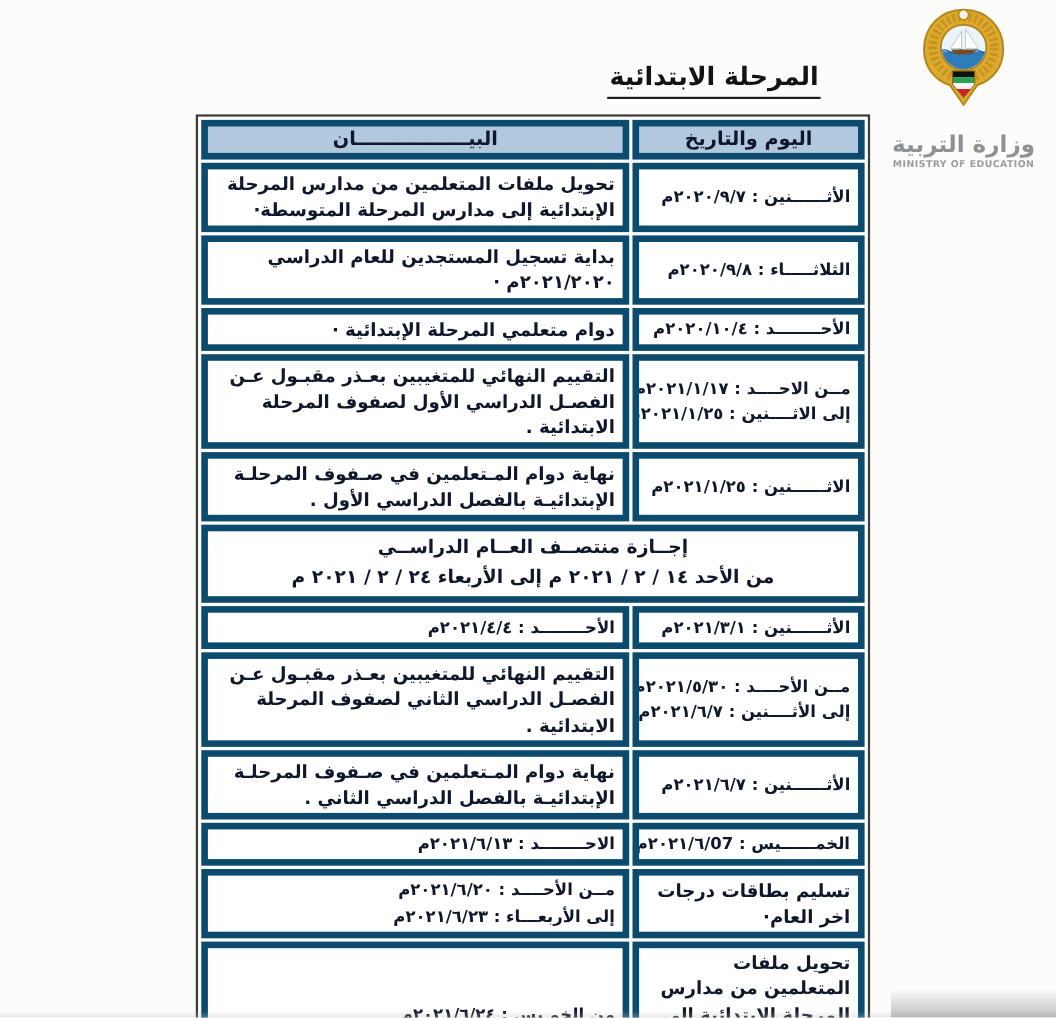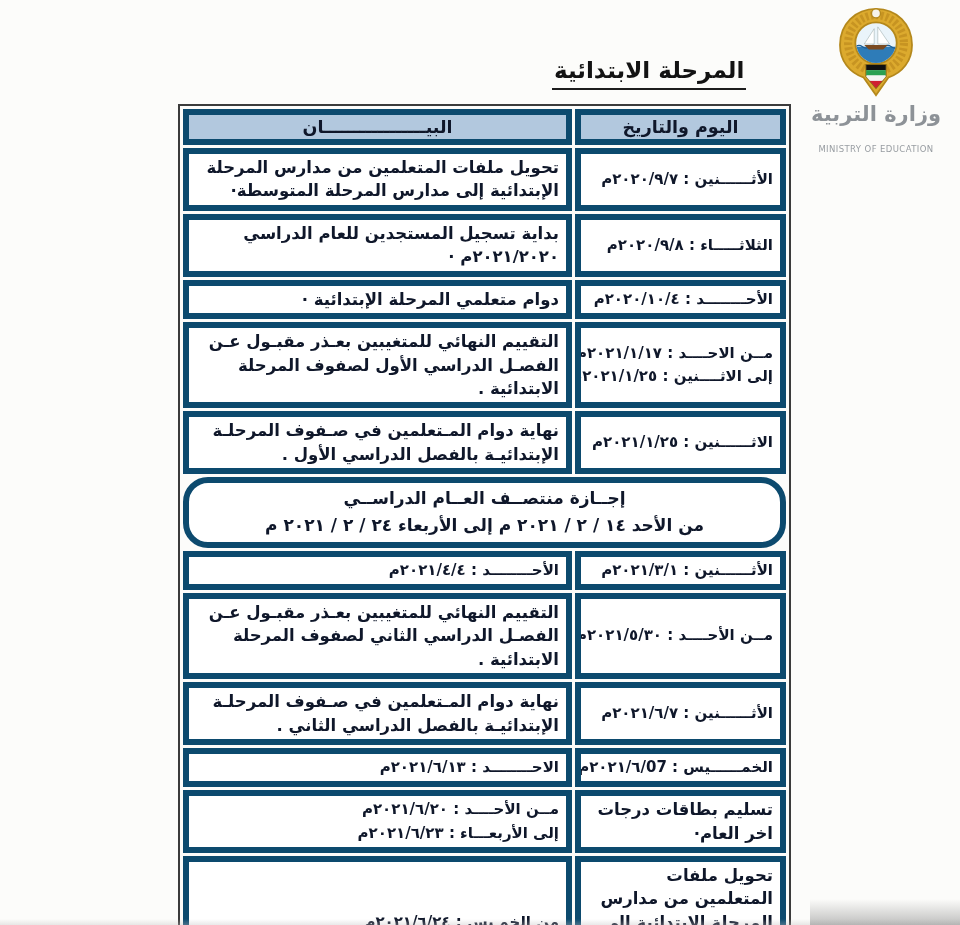--- a/index.html
+++ b/index.html
@@ -7,22 +7,22 @@
   body {
     position: relative;
     background: #fcfcfa;
     font-family: "DejaVu Sans", sans-serif;
     color: #161616;
   }
 
   
   .logo { position: absolute; top: 5px; right: 18px; width: 132px; text-align: center; }
   .logo svg { display: block; margin: 0 auto; }
-  .logo-ar { font-size: 21px; font-weight: bold; color: #8d9297; direction: rtl; margin-top: 1px; }
-  .logo-en { font-size: 8.5px; font-weight: normal; color: #989da2; letter-spacing: .4px; margin-top: 18px; }
+  .logo-ar { font-size: 21px; font-weight: bold; color: #8d9297; direction: rtl; margin-top: 18px; }
+  .logo-en { font-size: 8.5px; font-weight: bold; color: #989da2; letter-spacing: .4px; margin-top: 2px; }
 
   
   .page-title {
     position: absolute; top: 57px; left: 552px;
     font-size: 23px; font-weight: bold; color: #131313;
     direction: rtl; border-bottom: 2.5px solid #1d1d1d; padding: 0 2px 5px 2px;
   }
 
   
   .tbl {
@@ -35,21 +35,21 @@
     border: 6px solid #0c4a6e; background: #fff;
     display: flex; flex-direction: column; justify-content: center;
     padding: 2px 7px; font-weight: bold; color: #0f172a;
   }
   .d { font-size: 15px; line-height: 1.55; white-space: nowrap; overflow: hidden; }
   .b { font-size: 16.5px; line-height: 1.42; }
   .hdr {
     background: #b2c8de; text-align: center; min-height: 31px;
     font-size: 17.5px; letter-spacing: .2px;
   }
-  .span2 { grid-column: 1 / -1; border-radius: 25px; }
+  .span2 { grid-column: 1 / -1; }
   .ctr { text-align: center; }
   .mh1 { min-height: 30px; }
   .mh2 { min-height: 56px; }
   .brk { min-height: 60px; font-size: 17px; line-height: 1.6; }
 
   
   .shadow-br {
     position: absolute; right: 0; bottom: 0; width: 150px; height: 26px;
     background: linear-gradient(to top, rgba(140,140,140,.55), rgba(255,255,255,0));
   }
@@ -140,20 +140,21 @@
   <div class="c d mh1">
       <span>الأثــــــنين : ٢٠٢١/٣/١م</span>
     </div>
 
   <div class="c d mh1">
       <span>الأحــــــــد : ٢٠٢١/٤/٤م</span>
     </div>
 
   <div class="c d mh2">
       <span>مــن الأحــــد : ٢٠٢١/٥/٣٠م</span>
+      <span>إلى الأثــــنين : ٢٠٢١/٦/٧م</span>
     </div>
   <div class="c b mh2">التقييم النهائي للمتغيبين بعـذر مقبـول عـن الفصـل الدراسي الثاني لصفوف المرحلة الابتدائية .</div>
 
   <div class="c d mh2">
       <span>الأثــــــنين : ٢٠٢١/٦/٧م</span>
     </div>
   <div class="c b mh2">نهاية دوام المـتعلمين في صـفوف المرحلـة الإبتدائيـة بالفصل الدراسي الثاني .</div>
 
   <div class="c d mh1">
       <span>الخمــــــيس : ٢٠٢١/٦/07م</span>

